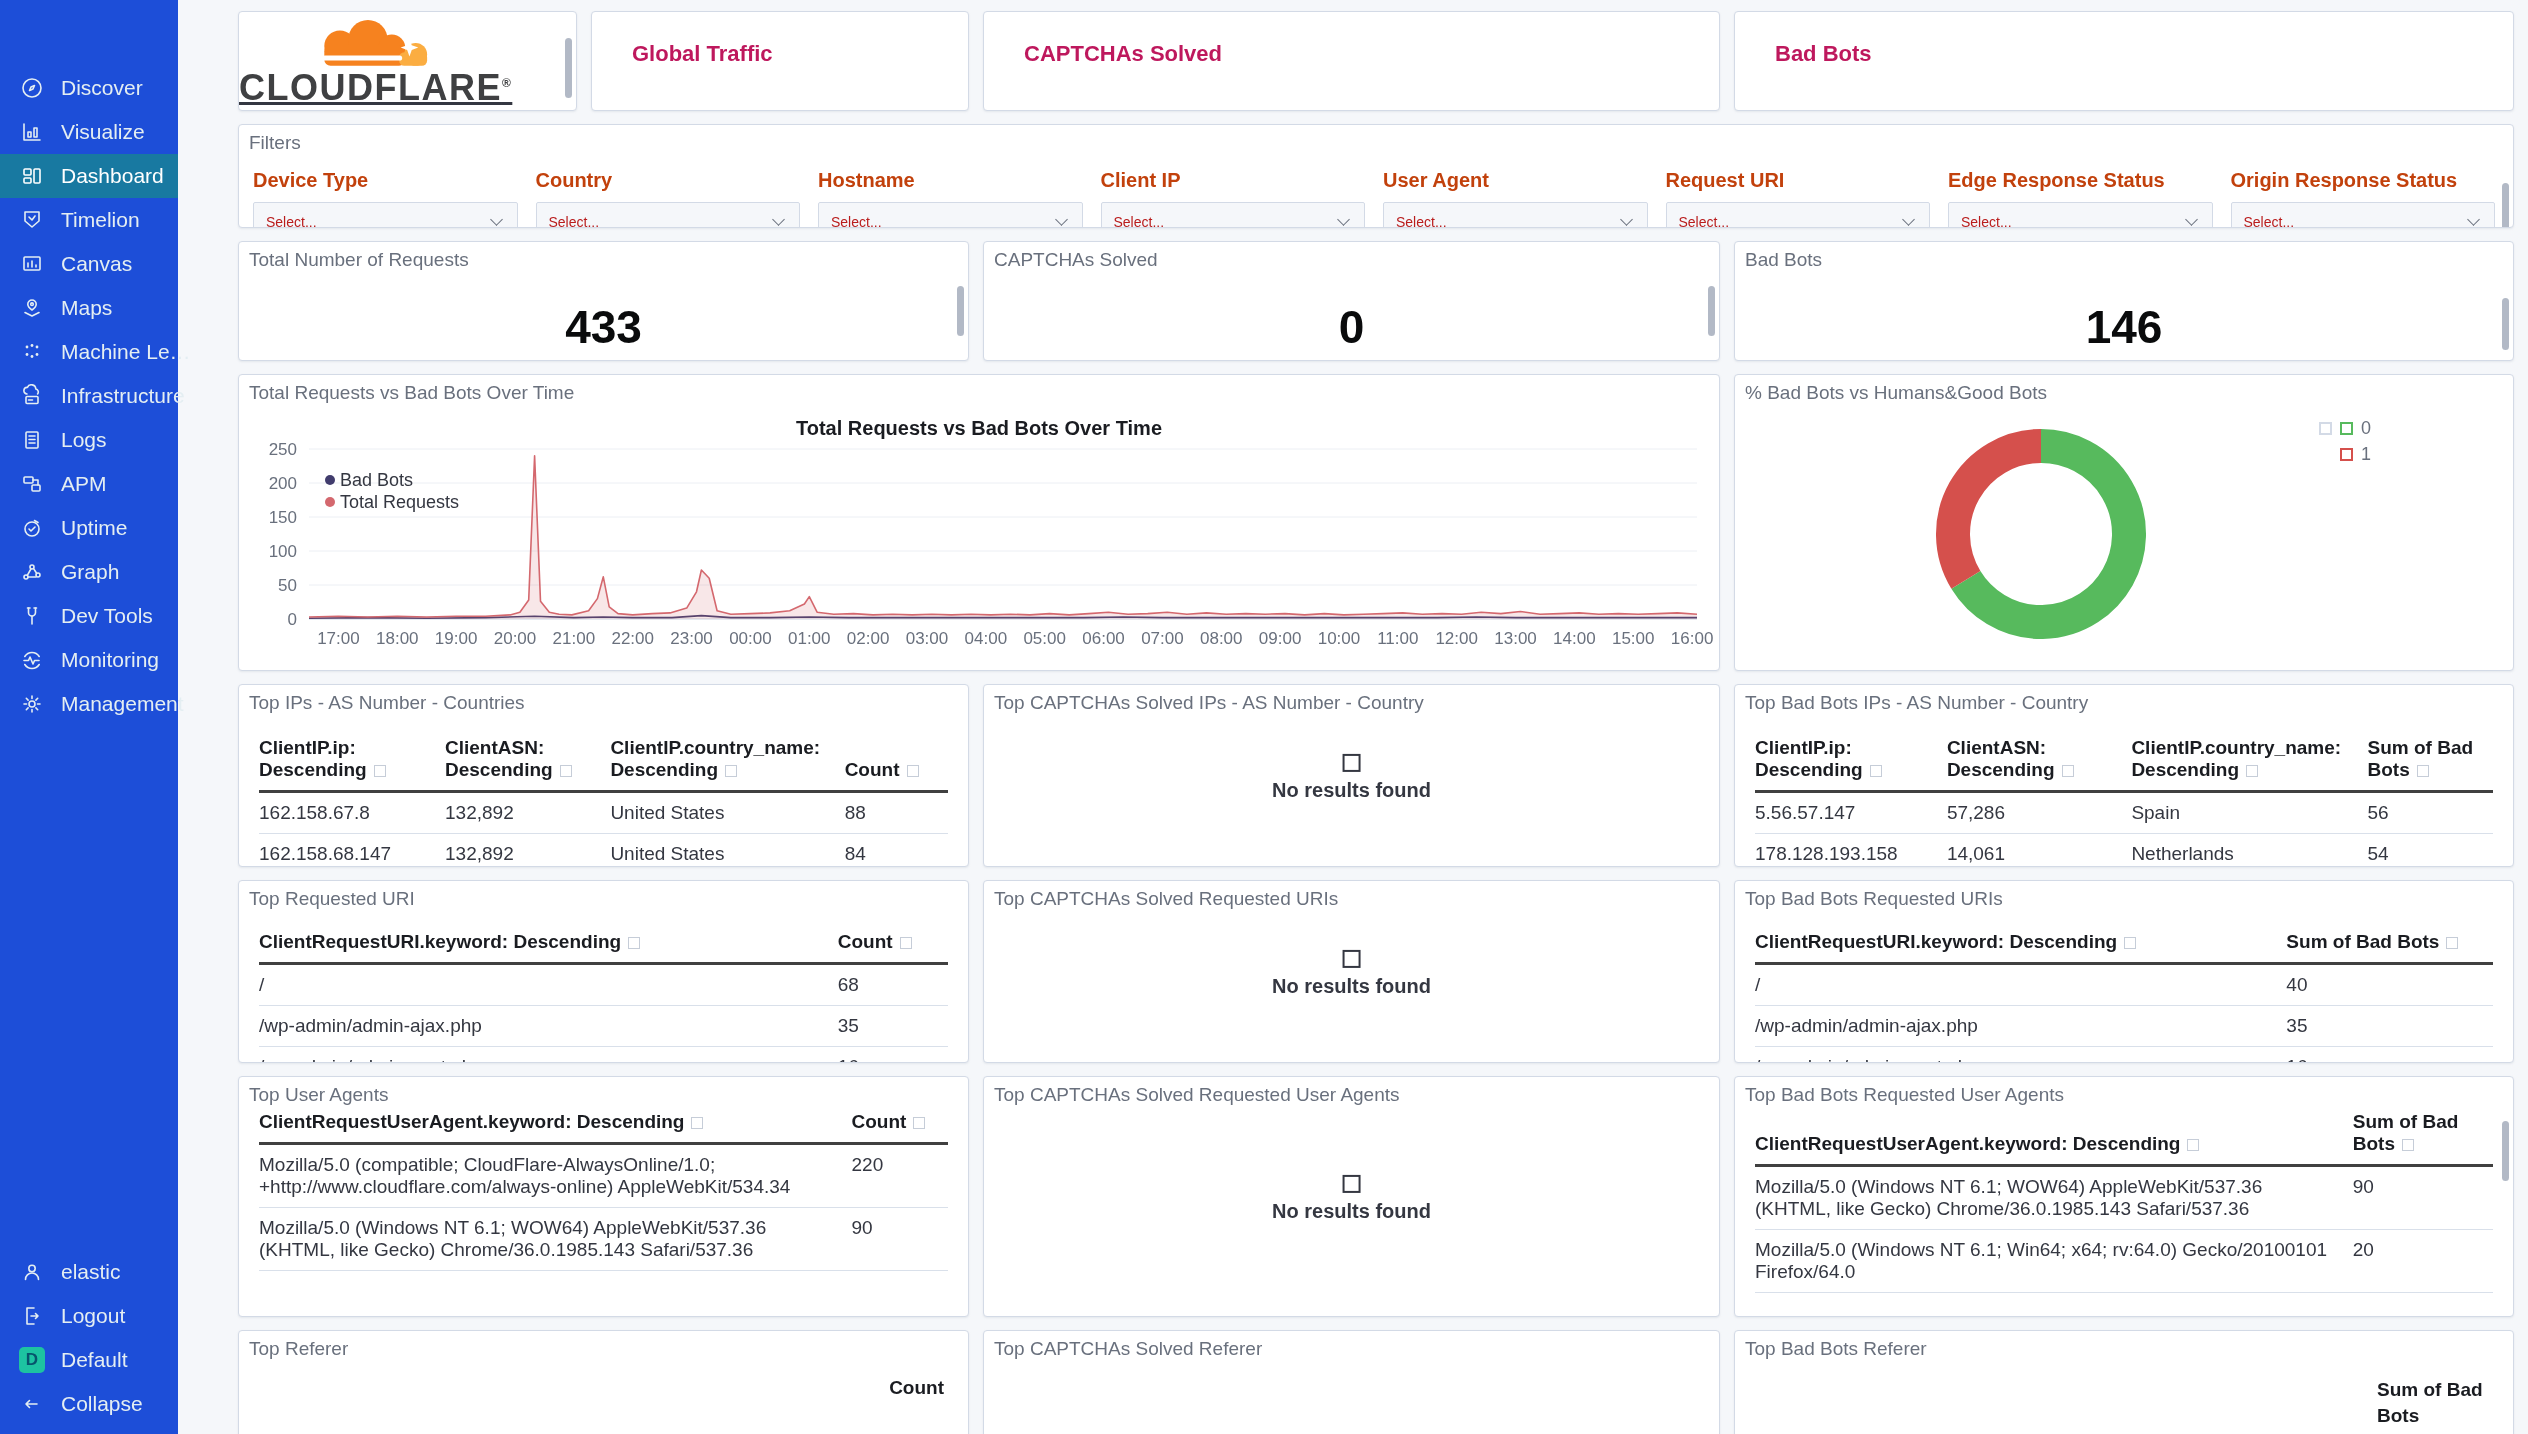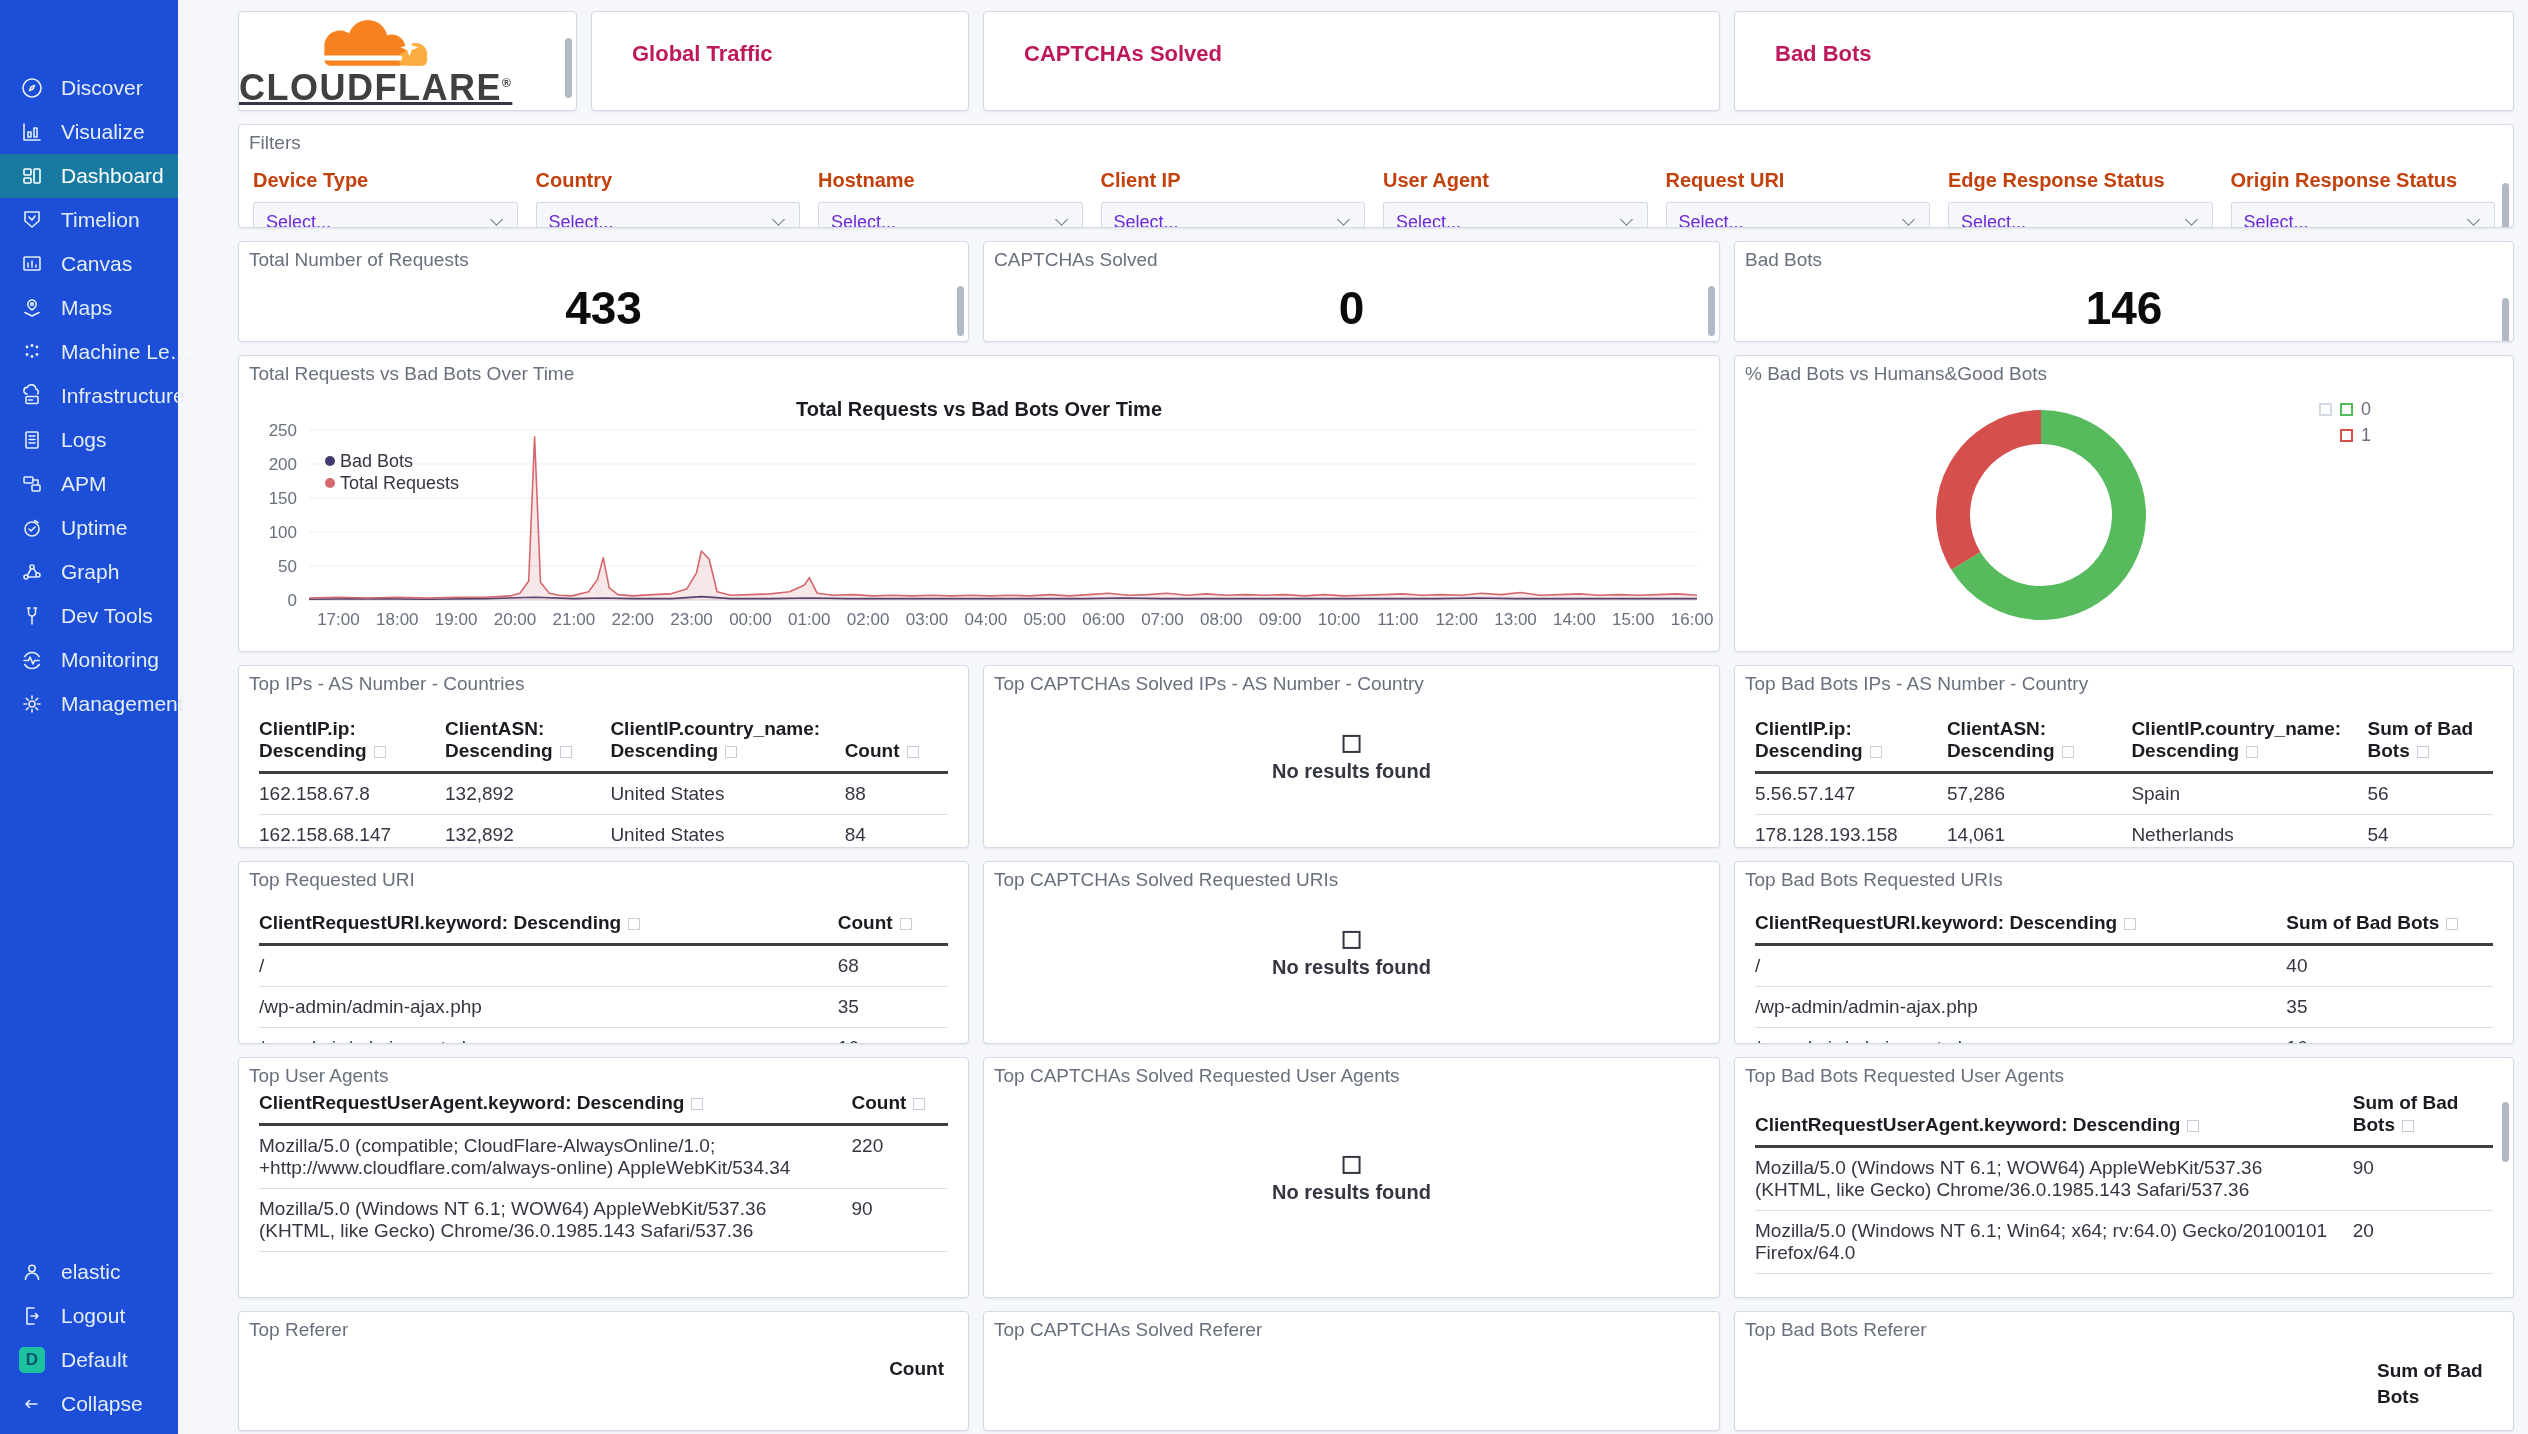--- a/index.html
+++ b/index.html
@@ -20,42 +20,42 @@
   .badge{width:26px;height:26px;border-radius:5px;display:inline-flex;align-items:center;justify-content:center;
     font-weight:700;font-size:17px;margin-right:16px;margin-left:-1px;color:#07546c;}
   
   .content{flex:1;display:grid;grid-template-columns:731px 737px 780px;column-gap:14px;row-gap:13px;
     padding:11px 0 0 60px;align-content:start;grid-auto-rows:min-content;}
   .panel{background:#fff;border:1px solid #d3dae6;border-radius:4px;box-shadow:0 1px 2px rgba(152,162,179,.18);
     position:relative;box-sizing:border-box;overflow:hidden;}
   .row1-left{display:flex;gap:14px;}
   .h-top{height:100px;}
   .h-filters{height:104px;grid-column:1/4;}
-  .h-metric{height:101px;padding-left:44px;}
+  .h-metric{height:120px;padding-left:44px;}
   .h-chart{height:297px;}
   .h-t1{height:183px;}
   .h-t2{height:183px;}
   .h-t3{height:241px;}
   .h-t4{height:120px;}
   .span2{grid-column:1/3;}
   .ptitle{position:absolute;top:7px;left:10px;font-size:19px;color:#69707d;white-space:nowrap;}
   .scroll-thumb{position:absolute;right:4px;width:7px;border-radius:4px;background:#98a2b3;opacity:.75;}
   
   .title-panel h2{margin:12px;padding:17px 0 0 28px;font-size:22px;font-weight:700;color:#be185d;}
   .logo-panel{width:339px;flex:none;}
   .title-gt{width:378px;flex:none;}
   .cf-wrap{display:flex;flex-direction:column;justify-content:center;height:100%;text-decoration:underline;}
   .cf-text{font-size:36px;font-weight:700;letter-spacing:1.5px;color:#3f4042;line-height:.9;}
   .cf-text .reg{font-size:12px;vertical-align:super;}
   .cf-cloud{margin-left:46px;}
   
   #filters-grid{position:absolute;left:14px;right:18px;top:44px;display:grid;grid-template-columns:repeat(8,1fr);column-gap:18px;}
   .flabel{font-size:20px;font-weight:700;color:#c2410c;margin-bottom:10px;}
   .select{position:relative;height:38px;background:#f5f7fa;border:1px solid #d3dae6;border-radius:2px;cursor:pointer;}
-  .sel-text{position:absolute;left:12px;top:0;line-height:38px;font-size:18px;color:#6d28d9;}
+  .sel-text{position:absolute;left:12px;top:0;line-height:38px;font-size:14px;color:#b91c1c;}
   .chev{position:absolute;right:16px;top:12px;width:8px;height:8px;border-right:1.6px solid #69707d;border-bottom:1.6px solid #69707d;transform:rotate(45deg);}
   
   .metric-value{position:absolute;left:0;right:0;bottom:10px;text-align:center;font-size:46px;font-weight:700;color:#0a0b0c;line-height:1;}
   
   .chart-title{position:absolute;top:42px;left:0;right:0;text-align:center;font-size:20px;font-weight:700;color:#1a1c21;}
   #traffic-chart{position:absolute;left:6px;top:60px;}
   .line-legend{position:absolute;left:86px;top:94px;font-size:18px;color:#343741;}
   .lrow{display:flex;align-items:center;height:22px;cursor:pointer;}
   .dot{width:10px;height:10px;border-radius:50%;margin-right:5px;flex:none;}
   

